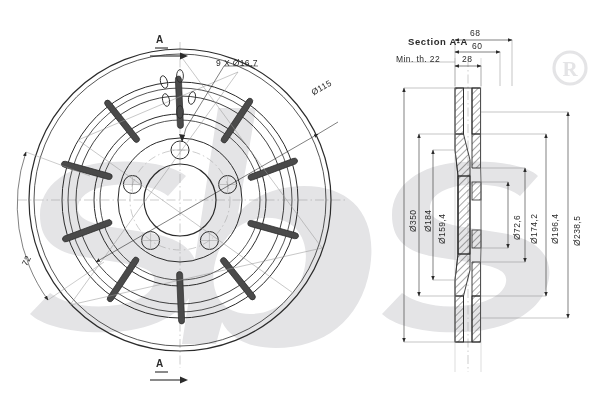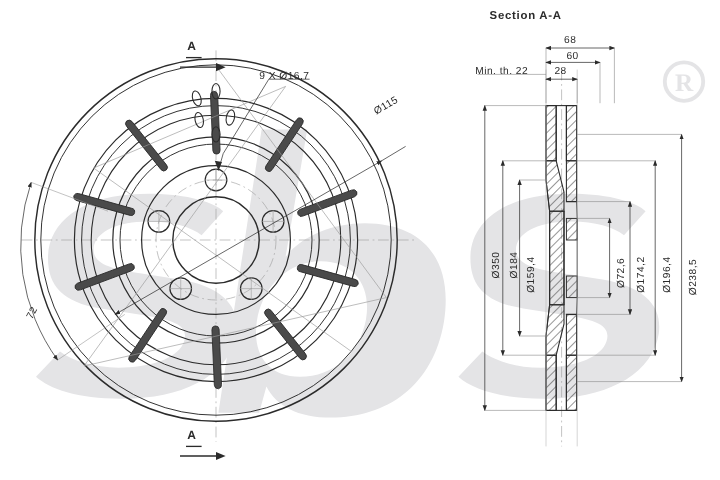--- a/index.html
+++ b/index.html
@@ -2,21 +2,21 @@
 <html><head>
 <meta charset="utf-8">
 <style>
   html,body{margin:0;padding:0;background:#ffffff;}
   body{width:600px;height:400px;overflow:hidden;
        font-family:"Liberation Sans","DejaVu Sans",sans-serif;}
   #stage{position:relative;width:600px;height:400px;background:#fff;}
   #stage svg{position:absolute;left:0;top:0;}
   .lbl{position:absolute;font-size:8.5px;color:#2b2b2b;white-space:nowrap;
        letter-spacing:.4px;}
-  .lbl.sec{font-size:9.5px;font-weight:bold;letter-spacing:.6px;}
+  .lbl.sec{font-size:9.5px;font-weight:bold;letter-spacing:.6px;margin-top:28px;}
   .lbl.amark{font-size:10px;font-weight:bold;}
   .vrot{transform:rotate(-90deg);transform-origin:0 0;}
   .brand{position:absolute;left:22px;top:358px;width:560px;
          font-size:27px;font-weight:bold;font-style:italic;
          color:#e2e2e4;letter-spacing:.5px;white-space:nowrap;
          font-family:"Liberation Sans",sans-serif;}
 </style>
 </head>
 <body>
 

